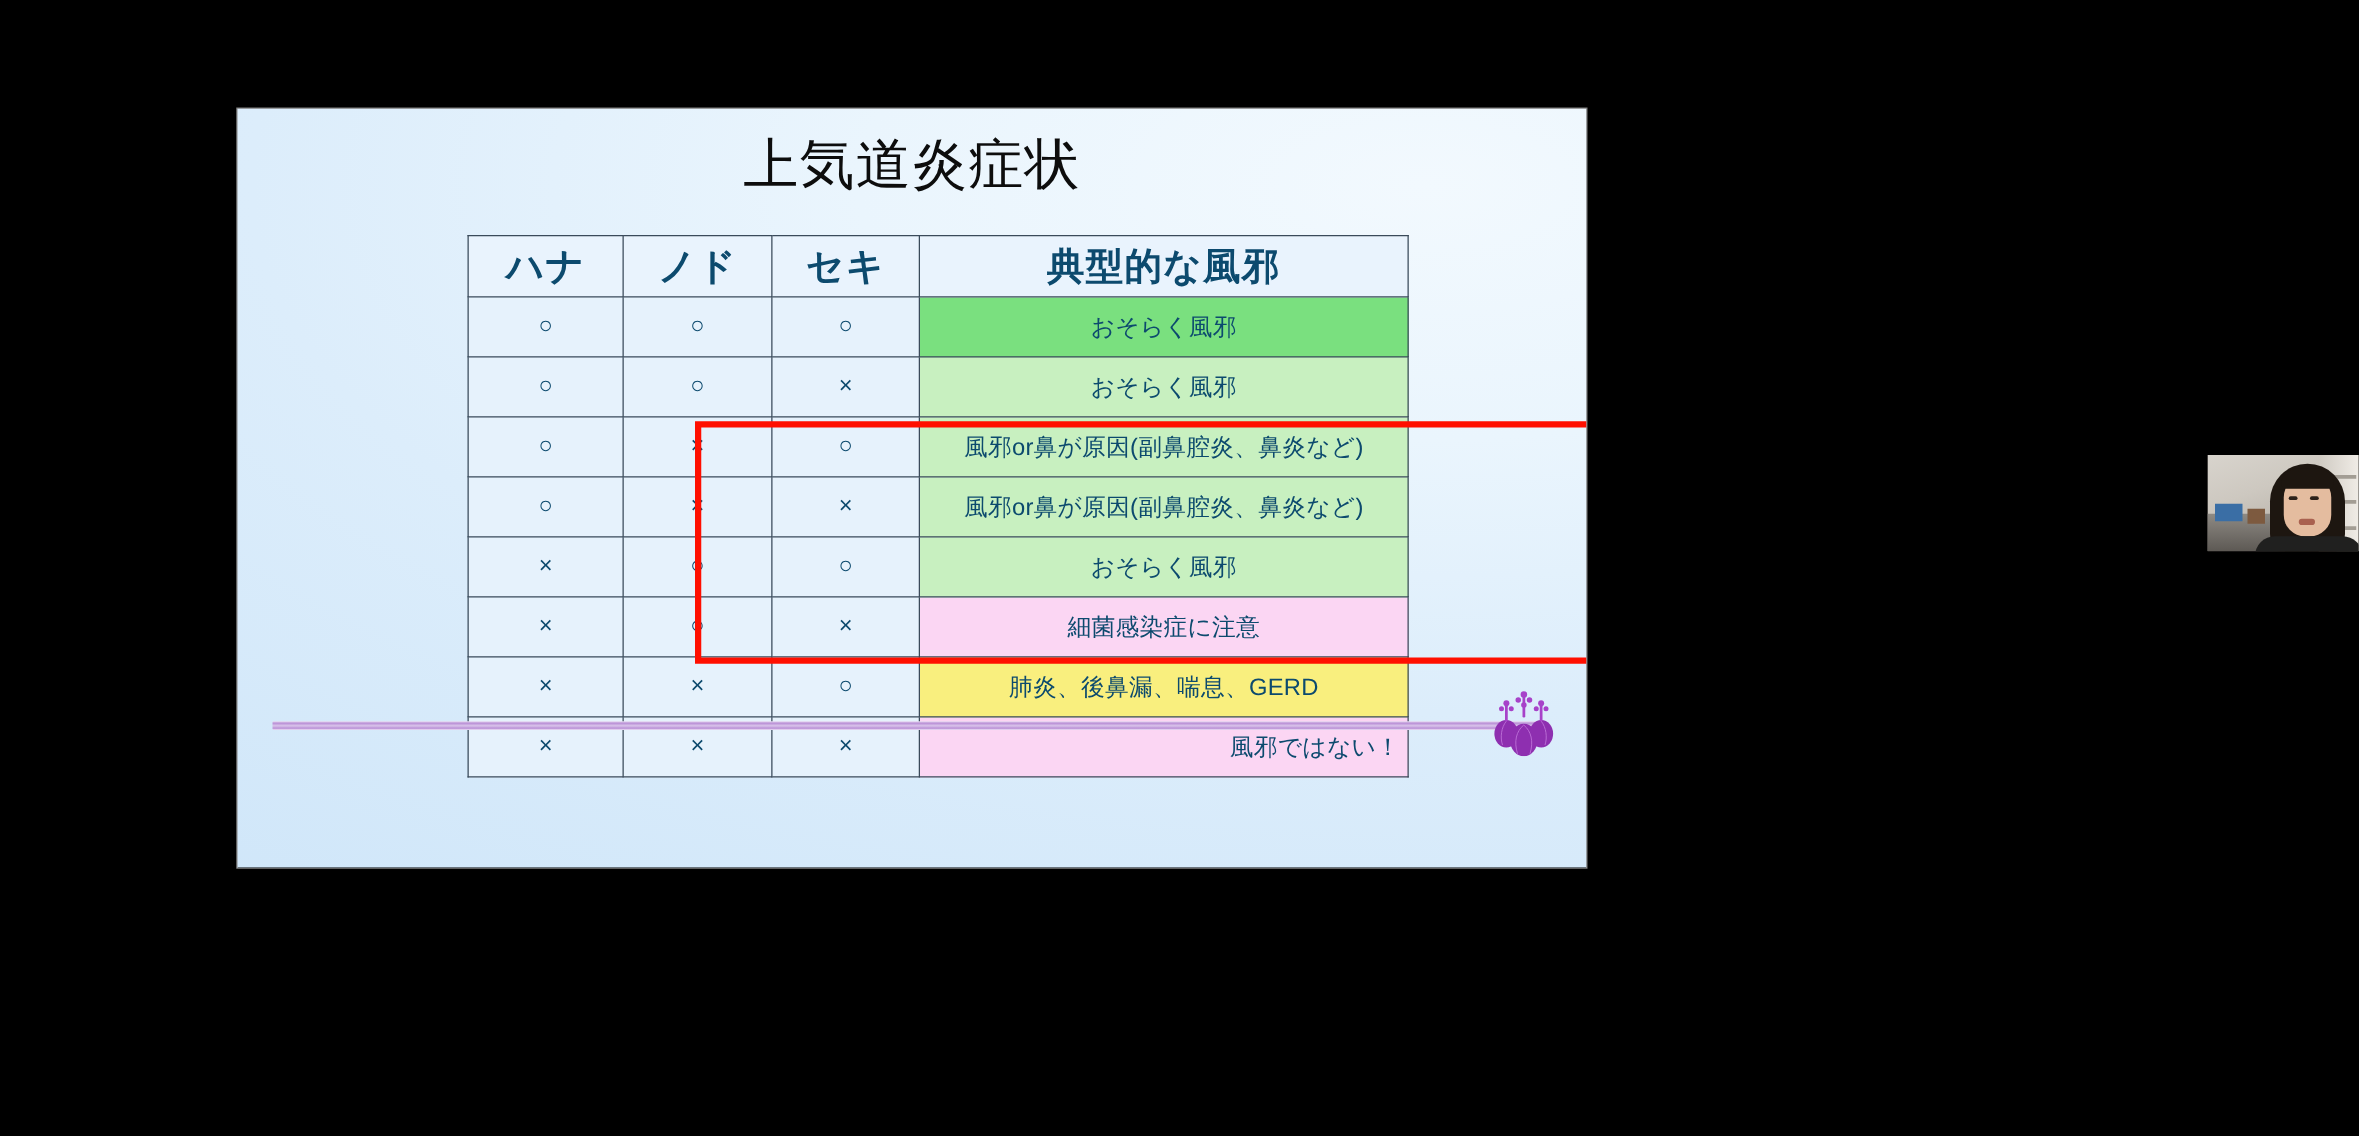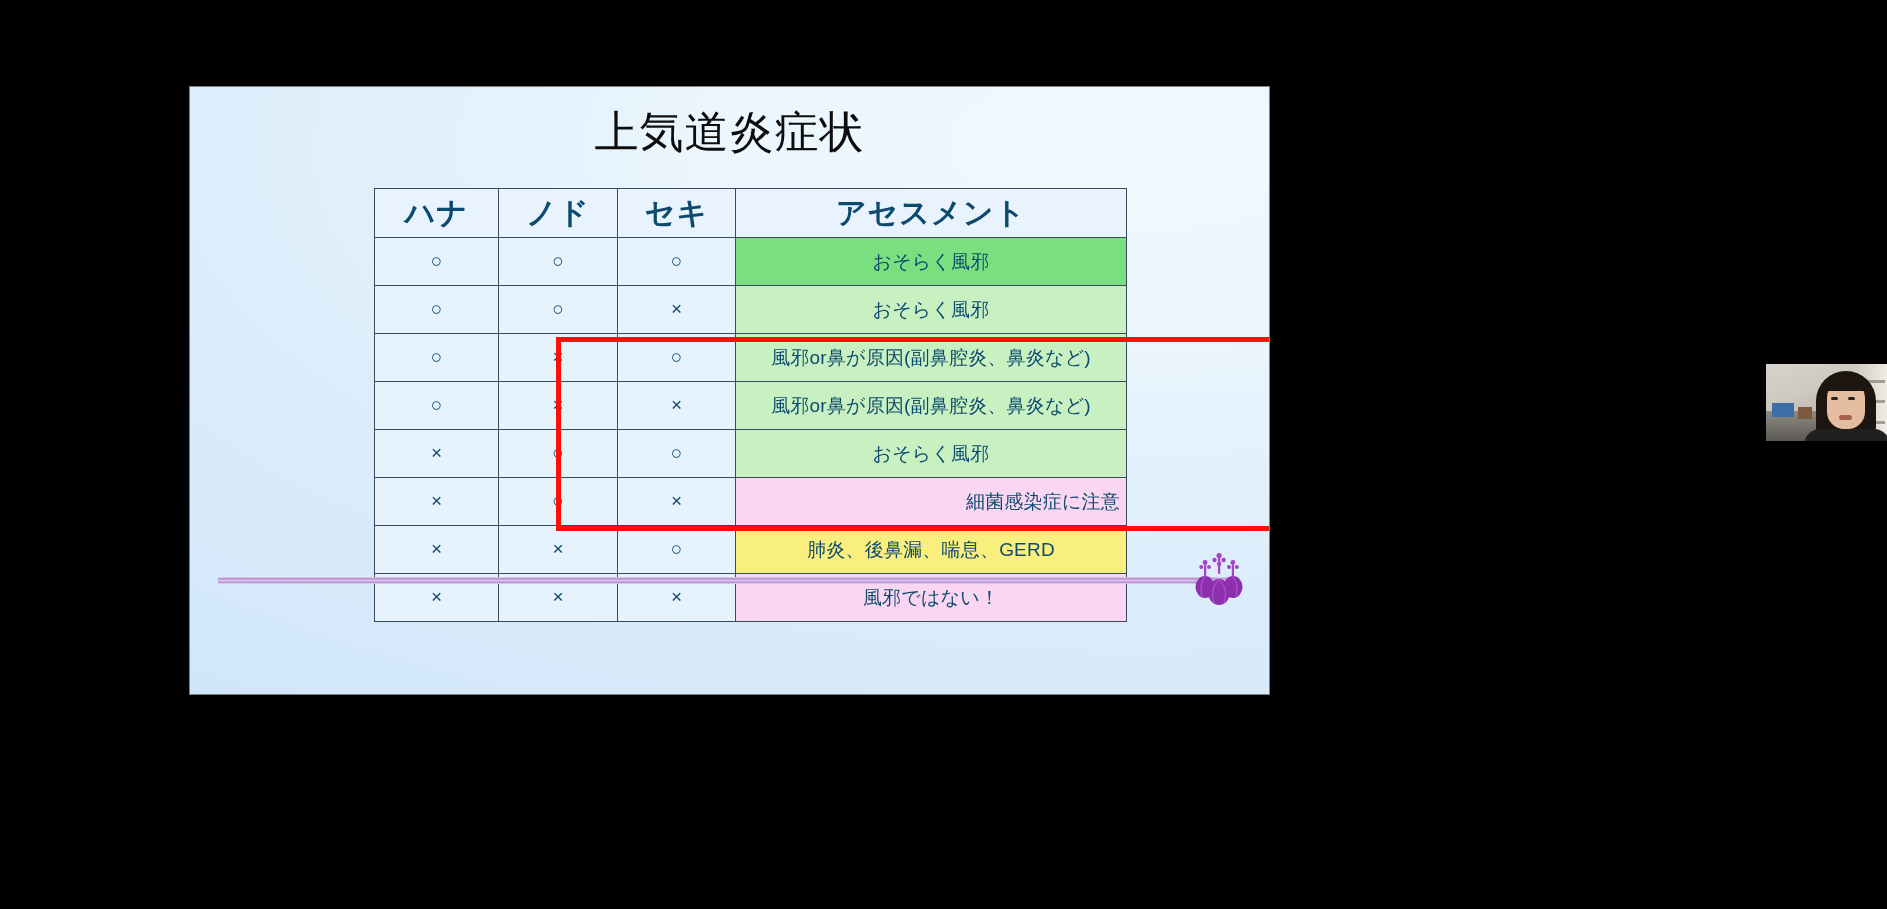--- a/index.html
+++ b/index.html
@@ -163,21 +163,21 @@
           <col class="c-hana">
             <col class="c-nodo">
             <col class="c-seki">
             <col class="c-asmt">
         </colgroup>
         <thead>
           <tr>
             <th>ハナ</th>
             <th>ノド</th>
             <th>セキ</th>
-            <th>アセスメント</th>
+            <th>典型的な風邪</th>
           </tr>
         </thead>
         <tbody id="tbody">
             <tr>
               <td class="mark"><span class="glyph">○</span></td>
               <td class="mark"><span class="glyph">○</span></td>
               <td class="mark"><span class="glyph">○</span></td>
               <td class="asmt" style="background: rgb(122, 224, 127);">おそらく風邪</td>
             </tr>
             <tr>
@@ -201,33 +201,33 @@
             <tr>
               <td class="mark"><span class="glyph">×</span></td>
               <td class="mark"><span class="glyph">○</span></td>
               <td class="mark"><span class="glyph">○</span></td>
               <td class="asmt" style="background: rgb(200, 240, 192);">おそらく風邪</td>
             </tr>
             <tr>
               <td class="mark"><span class="glyph">×</span></td>
               <td class="mark"><span class="glyph">○</span></td>
               <td class="mark"><span class="glyph">×</span></td>
-              <td class="asmt" style="background: rgb(251, 214, 243); text-align: right;">細菌感染症に注意</td>
+              <td class="asmt" style="background: rgb(251, 214, 243);">細菌感染症に注意</td>
             </tr>
             <tr>
               <td class="mark"><span class="glyph">×</span></td>
               <td class="mark"><span class="glyph">×</span></td>
               <td class="mark"><span class="glyph">○</span></td>
               <td class="asmt" style="background: rgb(249, 239, 126);">肺炎、後鼻漏、喘息、GERD</td>
             </tr>
             <tr>
               <td class="mark"><span class="glyph">×</span></td>
               <td class="mark"><span class="glyph">×</span></td>
               <td class="mark"><span class="glyph">×</span></td>
-              <td class="asmt" style="background: rgb(251, 214, 243);">風邪ではない！</td>
+              <td class="asmt" style="background: rgb(251, 214, 243); text-align: right;">風邪ではない！</td>
             </tr>
           </tbody>
       </table>
       <div id="redbox" style="border-color: rgb(255, 15, 0);"></div>
     </div>
 
     <div id="footer-rule"></div>
 
     <div id="logo">
       <svg viewBox="0 0 52 54" width="52" height="54" aria-hidden="true">

